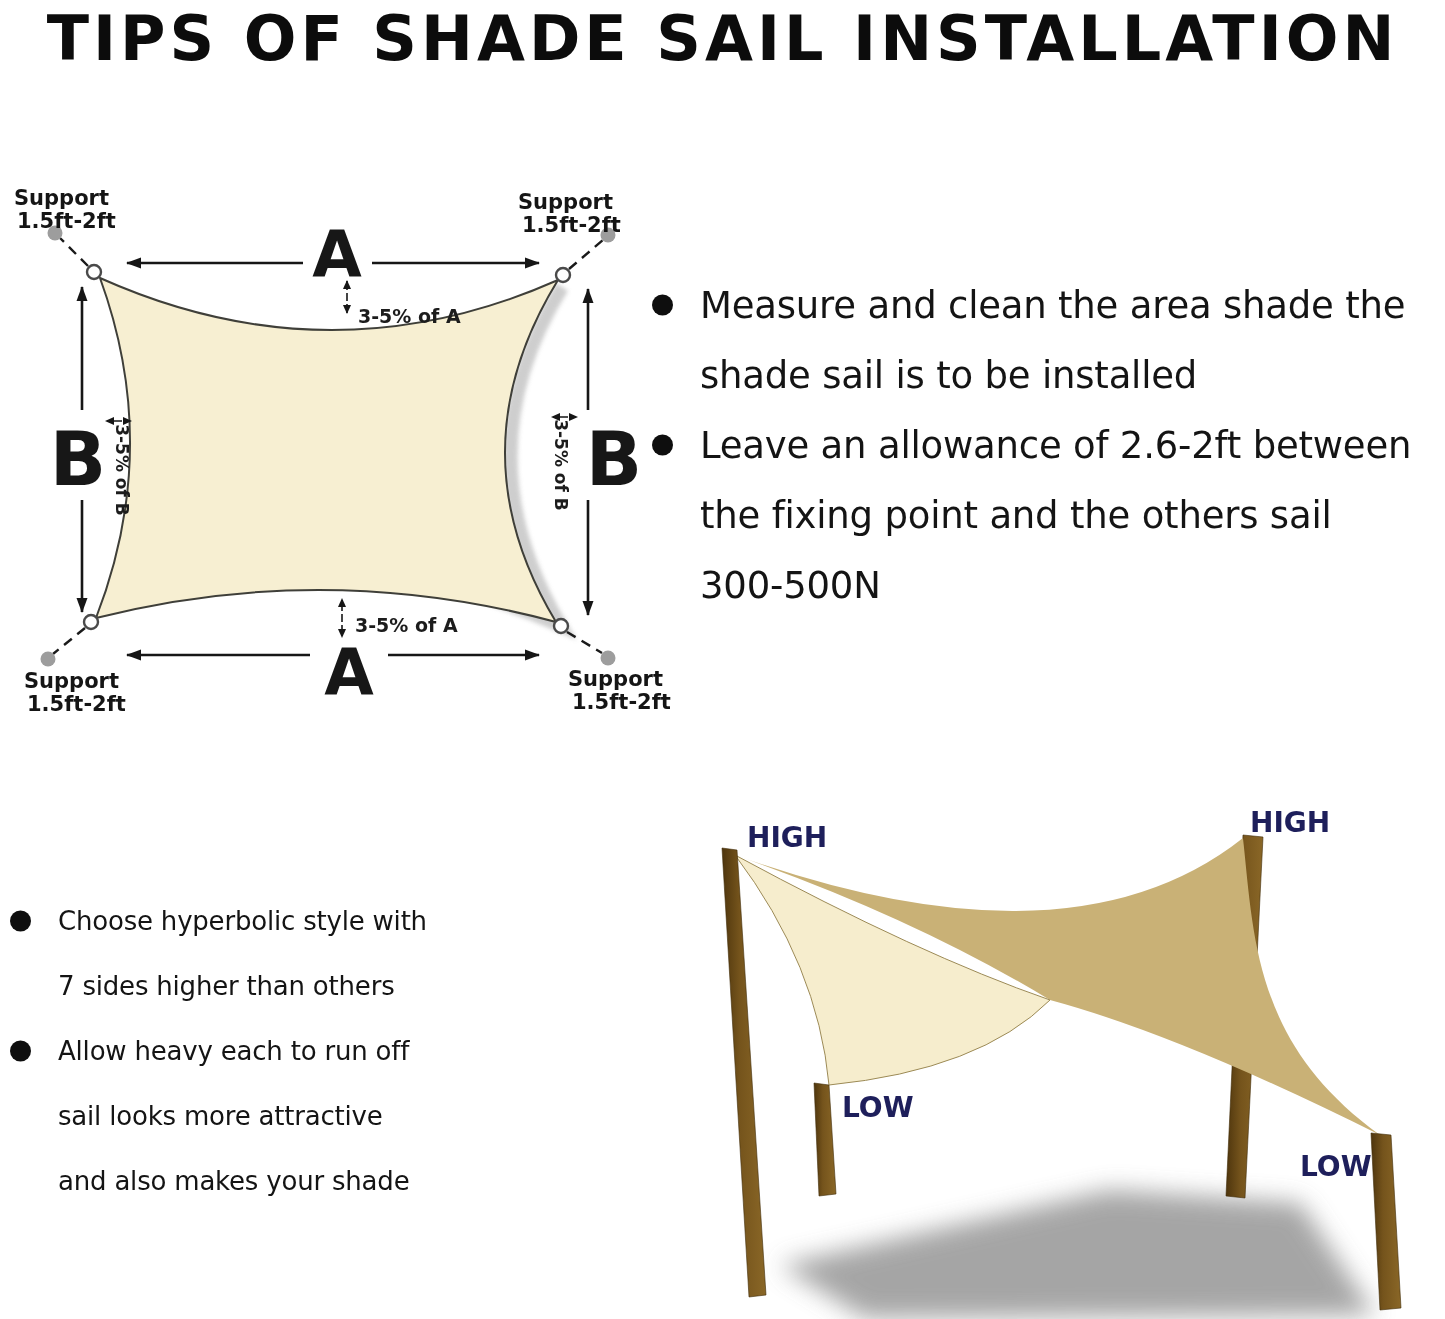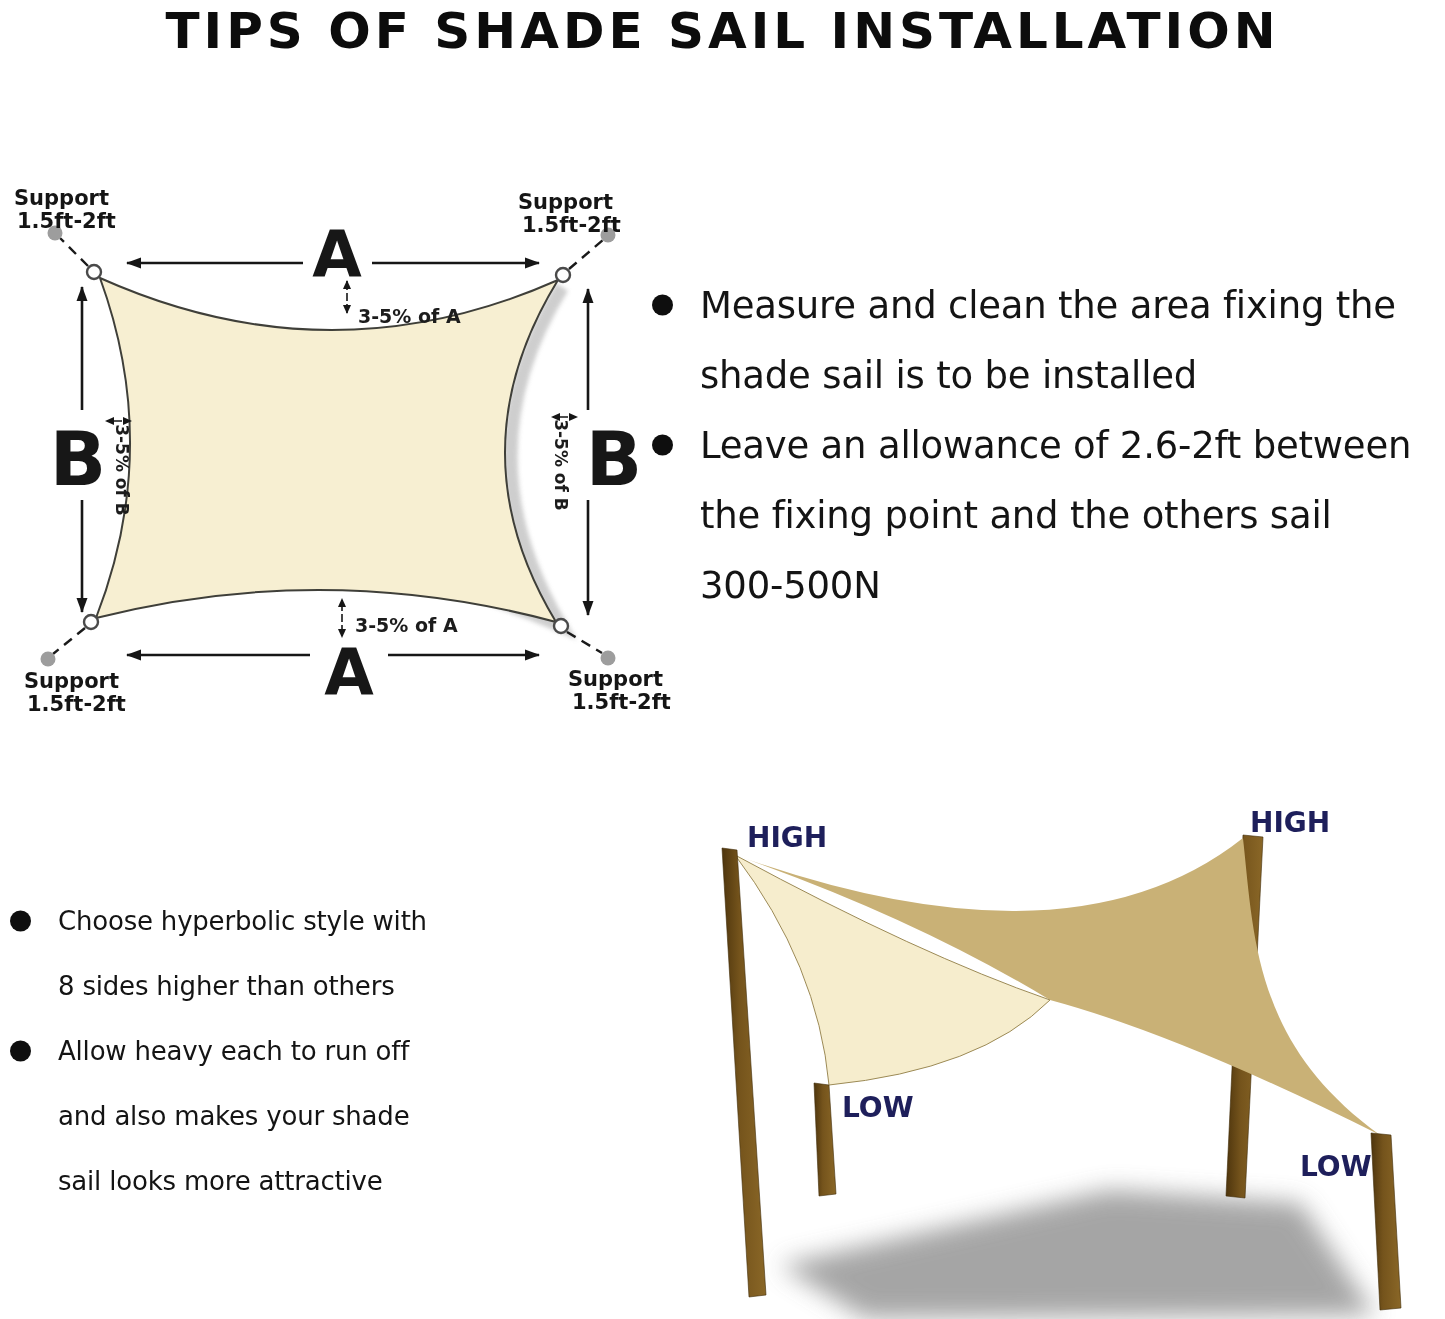--- a/index.html
+++ b/index.html
@@ -1,19 +1,19 @@
 <!DOCTYPE html>
 <html><head>
 <meta charset="utf-8">
 <style>
   html,body{margin:0;padding:0;background:#ffffff;}
   .page{position:relative;width:1445px;height:1319px;background:#fff;overflow:hidden;
         font-family:"DejaVu Sans","Liberation Sans",sans-serif;color:#111;}
   .title{position:absolute;top:2px;left:0;right:0;text-align:center;
-         font-size:50px;font-weight:800;letter-spacing:4px;color:#0c0c0c;white-space:nowrap;}
+         font-size:62px;font-weight:800;letter-spacing:4px;color:#0c0c0c;white-space:nowrap;}
   .diagram-svg{position:absolute;left:0;top:165px;}
   .illus-svg{position:absolute;left:680px;top:790px;}
   .tips{position:absolute;}
   .tips-right{left:650px;top:270px;width:795px;}
   .tips-left{left:8px;top:888px;width:640px;}
   .tip-line{position:relative;display:flex;align-items:center;}
   .tips-right .tip-line{height:70px;}
   .tips-left .tip-line{height:65px;}
   .tip-line .txt{margin-left:50px;font-size:37px;color:#141414;white-space:nowrap;letter-spacing:-0.2px;}
   .tips-left .tip-line .txt{font-size:26px;}
@@ -99,21 +99,21 @@
     <line x1="588" y1="335" x2="588" y2="450" stroke="#161616" stroke-width="2.6" marker-end="url(#mA)"></line>
     <text class="dim-letter-b" x="614" y="320" text-anchor="middle">B</text>
     <line x1="564" y1="252" x2="552" y2="252" stroke="#161616" stroke-width="1.6" stroke-dasharray="4 3" marker-end="url(#mS)"></line>
     <line x1="564" y1="252" x2="577" y2="252" stroke="#161616" stroke-width="1.6" stroke-dasharray="4 3" marker-end="url(#mS)"></line>
     <text class="sag-label" transform="translate(555,300) rotate(90)" text-anchor="middle" style="font-size:17px">3-5% of B</text>
   </svg>
 
   <div class="tips tips-right">
     <div class="tip-line">
         <span class="dot"></span>
-        <span class="txt">Measure and clean the area fixing the</span>
+        <span class="txt">Measure and clean the area shade the</span>
       </div>
     <div class="tip-line">
         <span class="txt">shade sail is to be installed</span>
       </div>
     <div class="tip-line">
         <span class="dot"></span>
         <span class="txt">Leave an allowance of 2.6-2ft between</span>
       </div>
     <div class="tip-line">
         <span class="txt">the fixing point and the others sail</span>
@@ -122,31 +122,31 @@
         <span class="txt">300-500N</span>
       </div>
   </div>
 
   <div class="tips tips-left">
     <div class="tip-line">
         <span class="dot"></span>
         <span class="txt">Choose hyperbolic style with</span>
       </div>
     <div class="tip-line">
-        <span class="txt">8 sides higher than others</span>
+        <span class="txt">7 sides higher than others</span>
       </div>
     <div class="tip-line">
         <span class="dot"></span>
         <span class="txt">Allow heavy each to run off</span>
       </div>
     <div class="tip-line">
-        <span class="txt">and also makes your shade</span>
+        <span class="txt">sail looks more attractive</span>
       </div>
     <div class="tip-line">
-        <span class="txt">sail looks more attractive</span>
+        <span class="txt">and also makes your shade</span>
       </div>
   </div>
 
   <svg class="illus-svg" width="765" height="529" viewBox="0 0 765 529">
     <defs>
       <linearGradient id="postGrad" x1="0" y1="0" x2="1" y2="0">
         <stop offset="0" stop-color="#4e350d"></stop>
         <stop offset="0.4" stop-color="#75541c"></stop>
         <stop offset="1" stop-color="#8a6727"></stop>
       </linearGradient>

